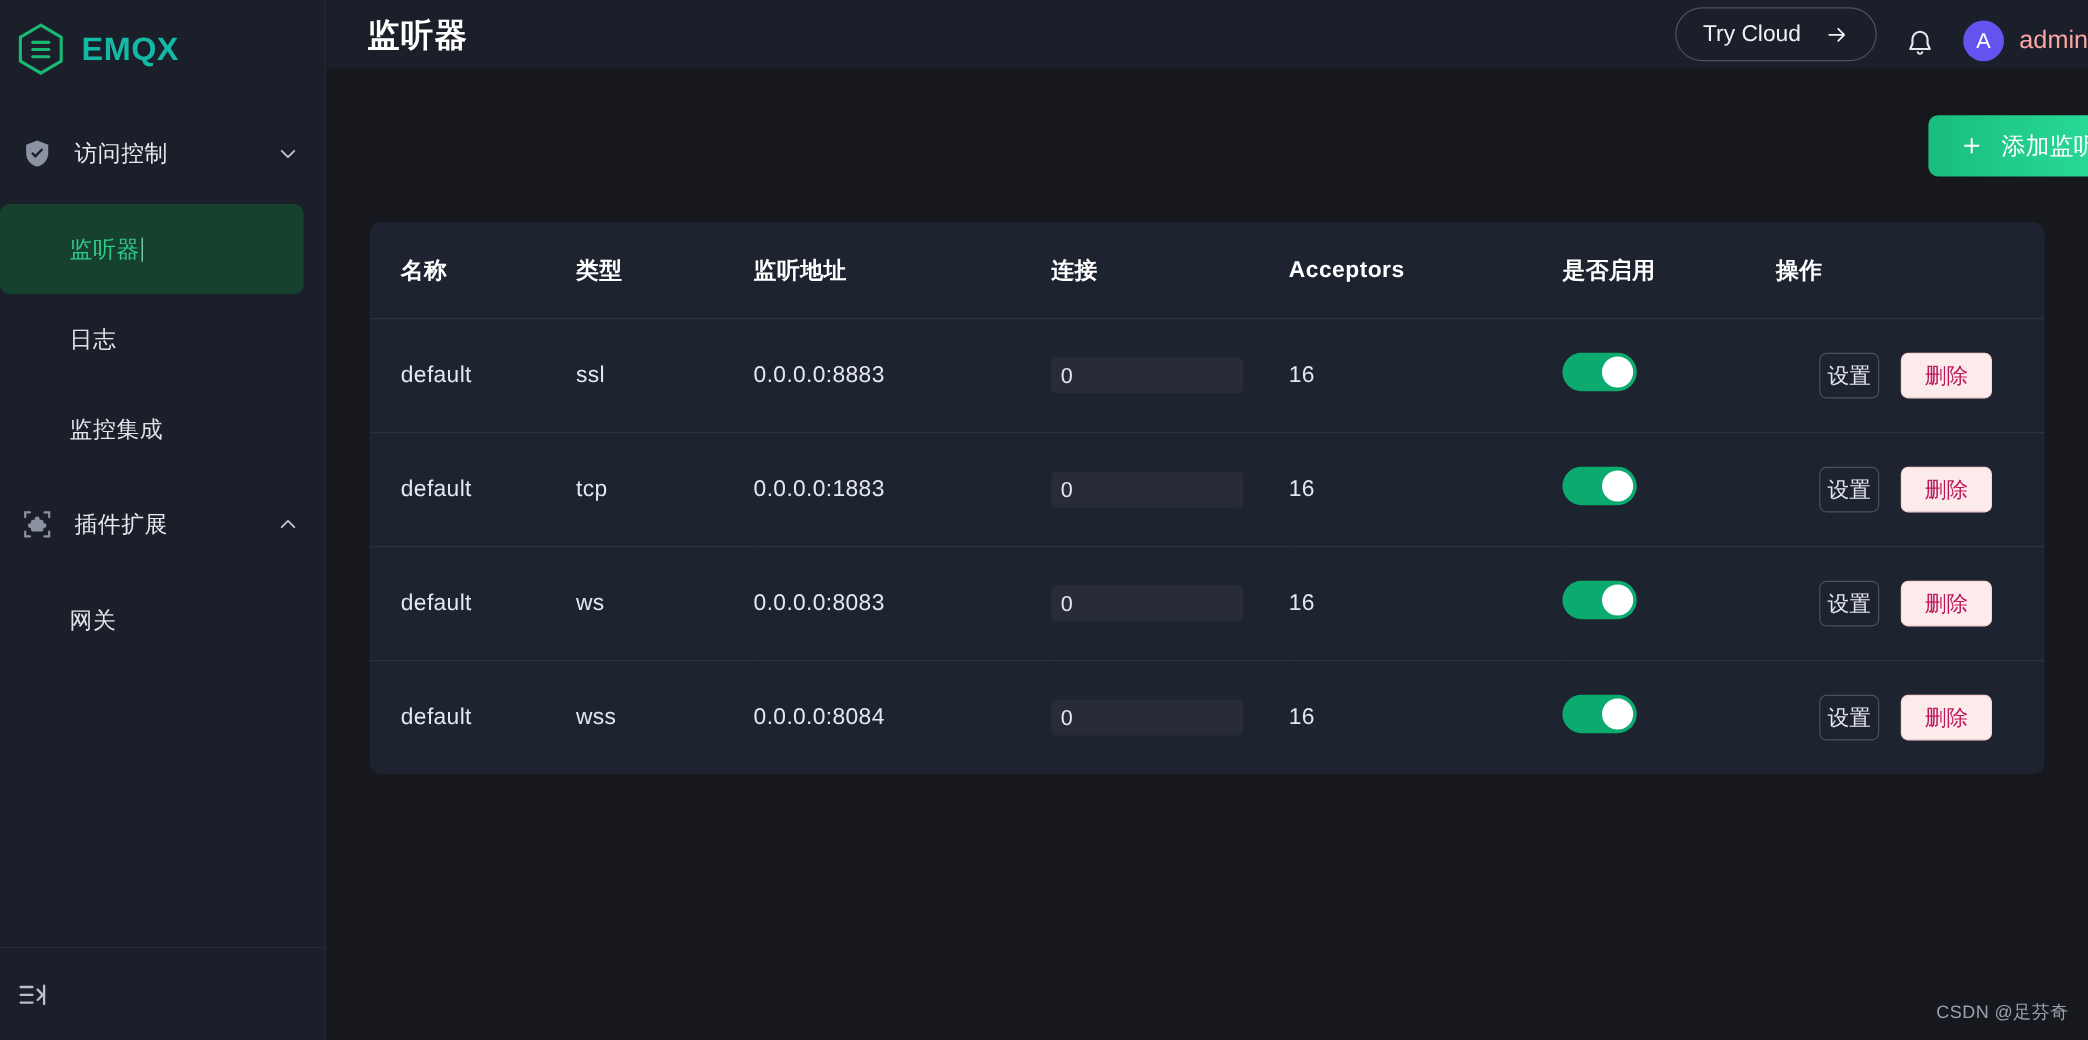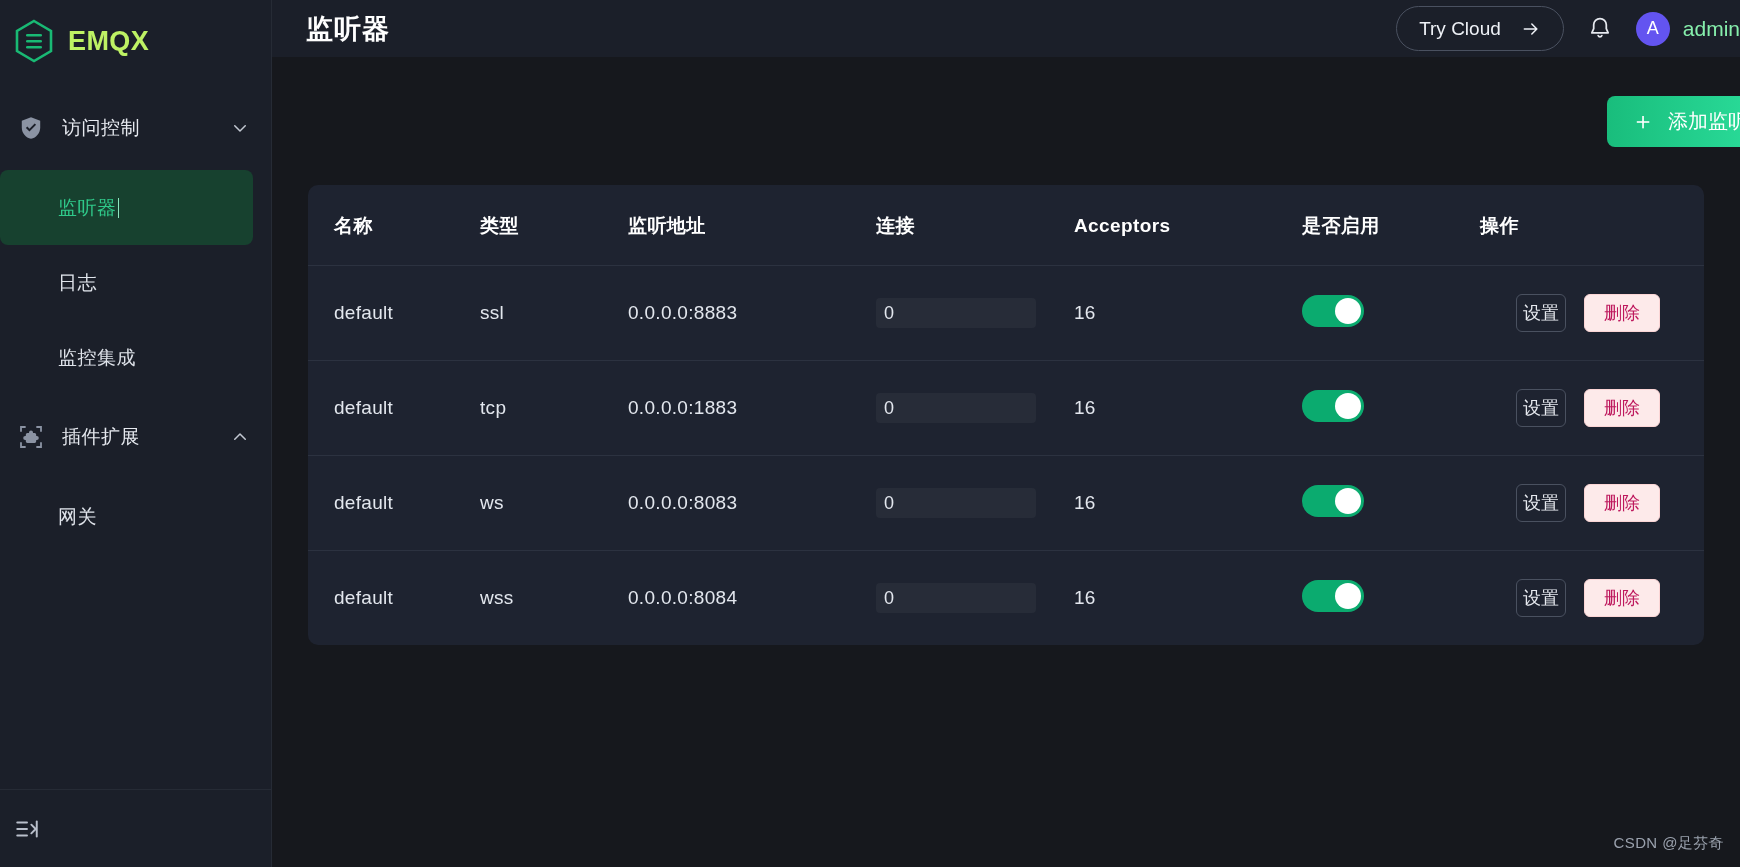--- a/index.html
+++ b/index.html
@@ -19,21 +19,21 @@
     border-right: 1px solid #262b35;
     display: flex; flex-direction: column;
     position: relative;
   }
   .brand {
     height: 82px; display: flex; align-items: center;
     padding-left: 14px; gap: 14px;
   }
   .brand-logo { width: 40px; height: 44px; flex: none; }
   .brand-name {
-    color: #bef264; font-size: 27px; font-weight: 700; letter-spacing: .4px;
+    color: #14b8a6; font-size: 27px; font-weight: 700; letter-spacing: .4px;
   }
   .nav { flex: 1 1 auto; padding-top: 4px; overflow: hidden; }
   .nav-group {
     height: 84px; display: flex; align-items: center;
     padding: 0 22px 0 14px; gap: 14px; cursor: pointer;
   }
   .nav-ico { width: 34px; height: 34px; flex: none; display: flex; align-items: center; justify-content: center; }
   .nav-group-label { flex: 1 1 auto; color: #e6e9ef; font-size: 19px; letter-spacing: .5px; }
   .caret { width: 18px; height: 18px; flex: none; color: #c3c8d2; }
   .nav-sub {
@@ -56,38 +56,38 @@
   .main { flex: 1 1 auto; height: 867px; display: flex; flex-direction: column; min-width: 0; position: relative; background:#16181d; }
   .topbar {
     height: 57px; min-height: 57px;
     background: #1b1f29;
     display: flex; align-items: center;
     padding: 0 0 0 34px;
     position: relative;
   }
   .page-title { color: #ffffff; font-size: 27px; font-weight: 700; letter-spacing: 1px; }
   .topbar-right {
-    margin-left: auto; display: flex; align-items: center; gap: 22px; padding-right: 0;
+    margin-left: auto; display: flex; align-items: flex-end; gap: 22px; padding-right: 0;
   }
   .try-cloud {
     display: flex; align-items: center; gap: 20px;
     height: 45px; padding: 0 22px;
     border: 1px solid #4a5160; border-radius: 23px;
     color: #eef1f6; font-size: 19px; cursor: pointer; background: transparent;
     white-space: nowrap;
   }
   .arrow-ico { width: 20px; height: 20px; }
   .bell-ico { width: 28px; height: 28px; color: #e6e9ef; cursor: pointer; }
   .user-wrap { display: flex; align-items: center; gap: 13px; cursor: pointer; }
   .avatar {
     width: 34px; height: 34px; border-radius: 50%;
     background: #6354f0; color:#fff; font-size: 18px;
     display: flex; align-items: center; justify-content: center; font-weight: 500;
   }
-  .username { color: #86efac; font-size: 21px; white-space: nowrap; }
+  .username { color: #fca5a5; font-size: 21px; white-space: nowrap; }
 
   .content { flex: 1 1 auto; position: relative; padding: 0 0 0 36px; overflow: hidden; }
   .toolbar { height: 128px; display: flex; align-items: center; justify-content: flex-end; padding-right: 0; }
   .btn-add {
     display: flex; align-items: center; gap: 13px;
     height: 51px; padding: 0 24px;
     border: none; border-radius: 8px;
     background: linear-gradient(90deg,#19bd7c 0%, #2ee3a0 100%);
     color: #ffffff; font-size: 20px; cursor: pointer; white-space: nowrap;
     margin-right: -52px;

